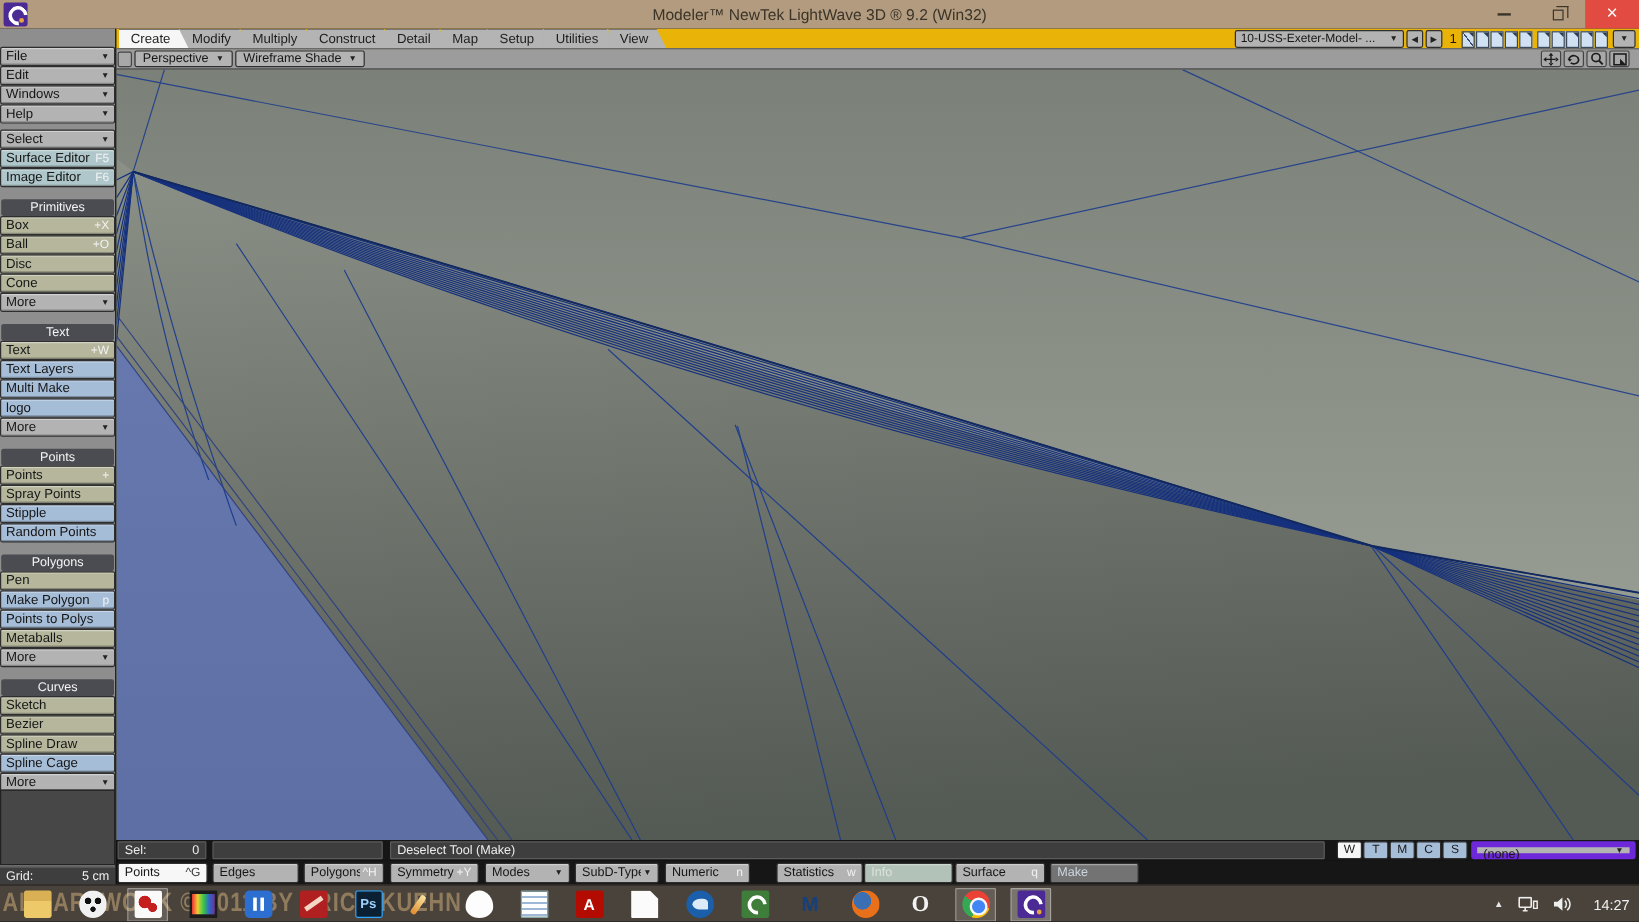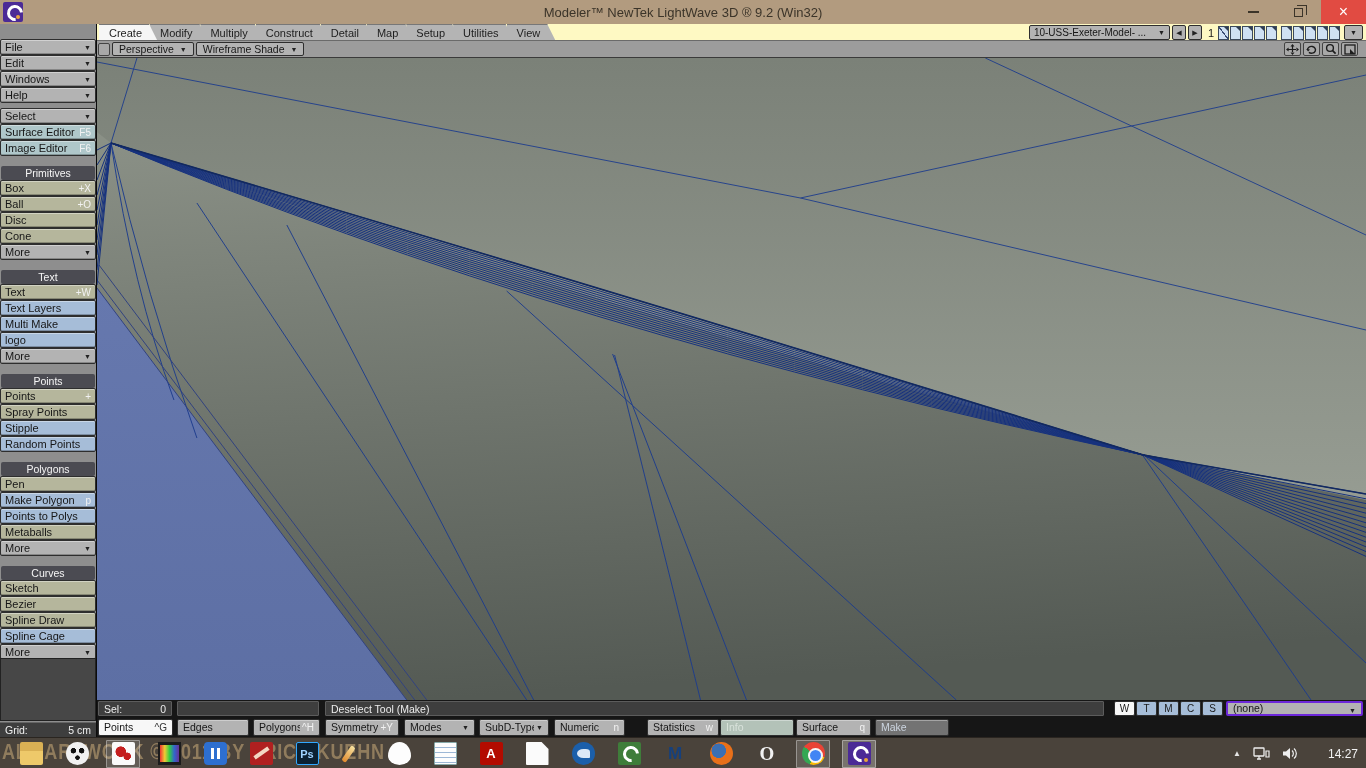--- a/index.html
+++ b/index.html
@@ -36,21 +36,21 @@
   .sgh{height:14px;margin:0 1px;background:var(--header-dark);border-radius:2px;color:#f5f5f5;text-align:center;font-size:10.5px;line-height:14px}
   .sgap{height:10px}
   #left-menus{padding-top:15px}
   #sidebar{margin-top:5px}
   .side-infobox{position:absolute;left:0;top:634px;width:96px;height:63px;background:#474747;border:1px solid #222}
   .gridbar{position:absolute;left:0;top:698px;width:96px;height:15px;background:var(--status-dark);color:#f0f0f0;display:flex;align-items:center;padding:0 5px;font-size:10.5px;border-top:1px solid #666}
   .gridbar .gv{margin-left:auto}
 
   
   .maincol{flex:1;display:flex;flex-direction:column;border-left:1px solid #0c0c0c;min-width:0}
-  .tabsrow{height:17px;background:#fef9c3;border-bottom:1px solid #6a6a6a;position:relative;display:flex;align-items:flex-end}
+  .tabsrow{height:17px;background:#eab308;border-bottom:1px solid #6a6a6a;position:relative;display:flex;align-items:flex-end}
   .tabs{display:flex;margin-left:2px;height:16px}
   .tab{height:16px;line-height:16px;padding:0 15px 0 10px;background:#b4b4b4;color:#1d1d1d;font-size:11px;clip-path:polygon(0 0,calc(100% - 8px) 0,100% 100%,0 100%);margin-right:-7px;border-top:1px solid #777;position:relative}
   .tab.active{background:#f6f6f6;z-index:3}
   .objrow{position:absolute;right:3px;top:1px;height:15px;display:flex;align-items:center}
   .obj-dd{width:141px;height:15px;background:var(--ui-gray);border:1px solid #2e2e2e;border-radius:2px;display:flex;align-items:center;padding:0 4px;font-size:10px;color:#161616}
   .obj-dd .lbl{flex:1;white-space:nowrap;overflow:hidden}
   .navbtn{width:14px;height:15px;margin-left:2px;background:var(--ui-gray);border:1px solid #2e2e2e;border-radius:2px;font-size:7px;color:#222;display:flex;align-items:center;justify-content:center}
   .laynum{margin:0 4px 0 6px;font-size:11px;color:#1a1a1a}
   .layers{display:flex;align-items:center}
   .laycell{width:11px;height:14px;background:#cfe1f3;border:1px solid #3c4a5c;margin-right:1px;position:relative}
@@ -72,21 +72,21 @@
 
   .statusrow{height:17px;background:#161616;display:flex;align-items:center;position:relative}
   .dbox{height:15px;background:var(--status-dark);border:1px solid #5c5c5c;border-radius:1px;color:#ececec;font-size:10.5px;display:flex;align-items:center;padding:0 5px}
   .selbox{width:74px;margin-left:1px}
   .selbox .gv{margin-left:auto}
   .emptybox{width:142px;margin-left:5px}
   .msgbox{width:779px;margin-left:6px}
   .vmap{display:flex;margin-left:10px}
   .vmbtn{width:21px;height:15px;margin-right:1px;background:var(--blue);border:1px solid #2e2e2e;border-radius:2px;font-size:10px;color:#1a1a1a;display:flex;align-items:center;justify-content:center}
   .vmbtn.active{background:#f7f7f7}
-  .vmdd{width:137px;height:15px;margin-left:2px;background:var(--ui-gray);border:2px solid #6d28d9;border-radius:2px;display:flex;align-items:flex-end;padding:0 5px;font-size:10.5px;color:#161616}
+  .vmdd{width:137px;height:15px;margin-left:2px;background:var(--ui-gray);border:5px solid #6d28d9;border-radius:2px;display:flex;align-items:flex-start;padding:0 5px;font-size:10.5px;color:#161616}
   .vmdd .arr{margin-left:auto}
 
   .bottomrow{height:20px;background:#161616;display:flex;align-items:center}
   .bbtn{height:17px;border:1px solid #2e2e2e;border-radius:2px;background:var(--ui-gray);display:flex;align-items:center;padding:0 5px;font-size:10.5px;color:#161616;margin-left:4px;box-shadow:inset 0 1px 0 rgba(255,255,255,.35);flex:none}
   .bbtn .lbl{flex:1;white-space:nowrap;overflow:hidden}
   .bbtn.st-active{background:#f7f7f7}
   .bbtn.st-active .sc{color:#333}
   .bbtn.st-disabled.t-green{background:#b3c2b8}
   .bbtn.st-disabled.t-green .lbl{color:#d9e2db}
   .bbtn.st-disabled.t-blue{background:#737373}
@@ -133,21 +133,21 @@
   .ti-m-app{color:#16407c;font-size:17px;font-weight:bold;display:flex;align-items:center;justify-content:center}
   .ti-firefox{background:radial-gradient(circle at 38% 38%,#3b6fb3 35%,transparent 37%),#e8701a;border-radius:50%}
   .ti-opera{color:#f2f2f2;font-family:"Liberation Serif",serif;font-size:19px;font-weight:bold;display:flex;align-items:center;justify-content:center}
   .ti-chrome{border-radius:50%;background:conic-gradient(#ea4335 0 30%,#fbbc05 30% 55%,#34a853 55% 85%,#ea4335 85%)}
   .ti-chrome::before{content:'';position:absolute;left:6px;top:6px;width:11px;height:11px;background:#4285f4;border:2px solid #f6f6f6;border-radius:50%}
   .ti-lightwave-modeler{background:#4b2a96;border-radius:2px}
   .ti-lightwave-modeler::before{content:'';position:absolute;left:5px;top:4px;width:10px;height:10px;border:3px solid #fff;border-right-color:transparent;border-radius:50%;transform:rotate(40deg)}
   .ti-lightwave-modeler::after{content:'';position:absolute;right:3px;bottom:3px;width:4px;height:4px;background:#e8a33d;border-radius:50%}
   .tray{position:absolute;right:8px;top:0;height:31px;display:flex;align-items:center;gap:12px;z-index:2;color:#eee}
   .caret{font-size:8px;color:#e6e6e6}
-  .clock{font-size:12px;color:#f2f2f2;margin-left:18px}
+  .clock{font-size:12px;color:#f2f2f2;margin-left:6px}
 </style>
 </head>
 <body>
 
 <div class="screen">
 
   <div class="titlebar">
     <div class="appicon"></div>
     <div class="wtitle">Modeler™ NewTek LightWave 3D ® 9.2 (Win32)</div>
     <div class="wbtns">

